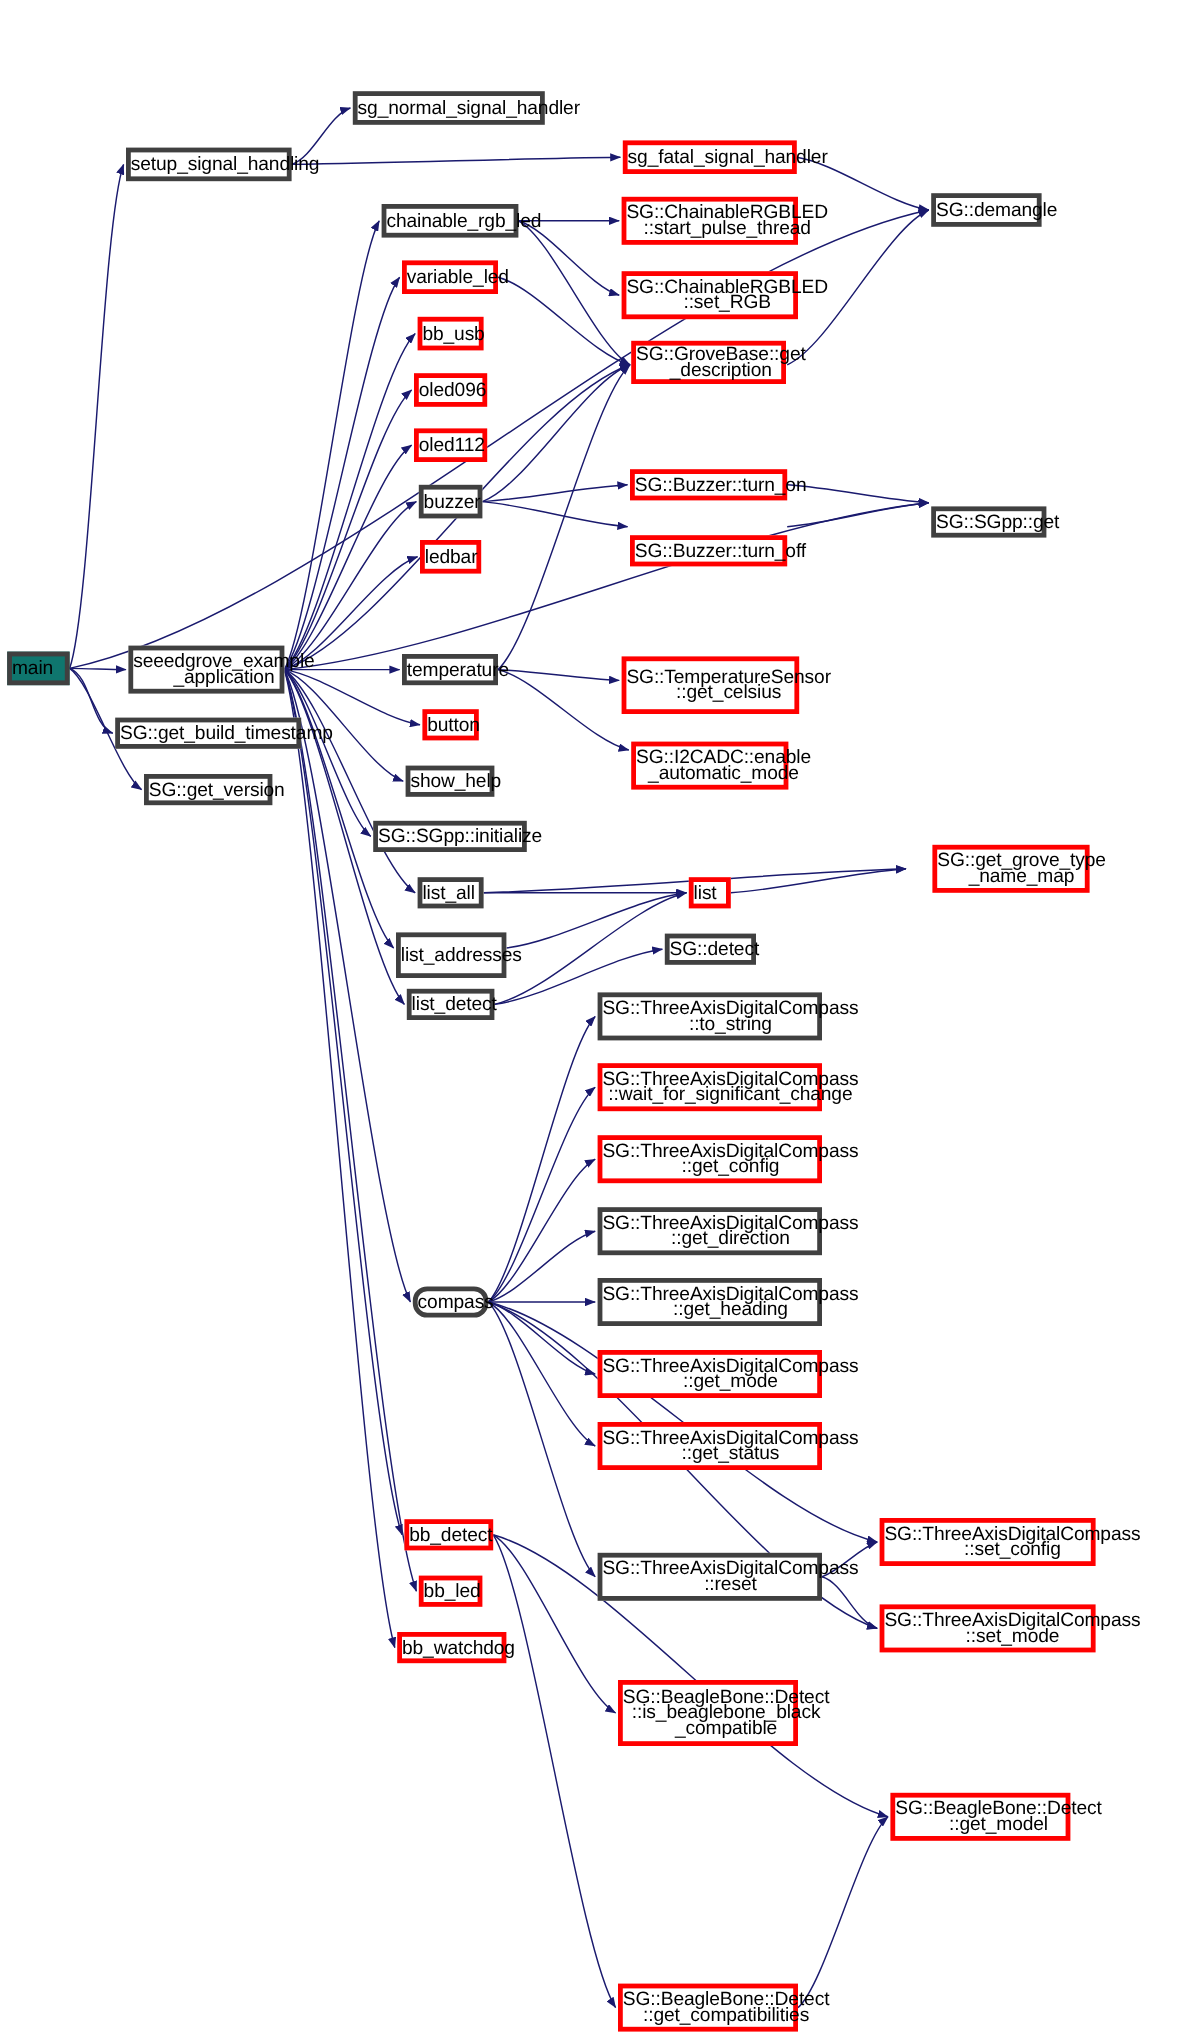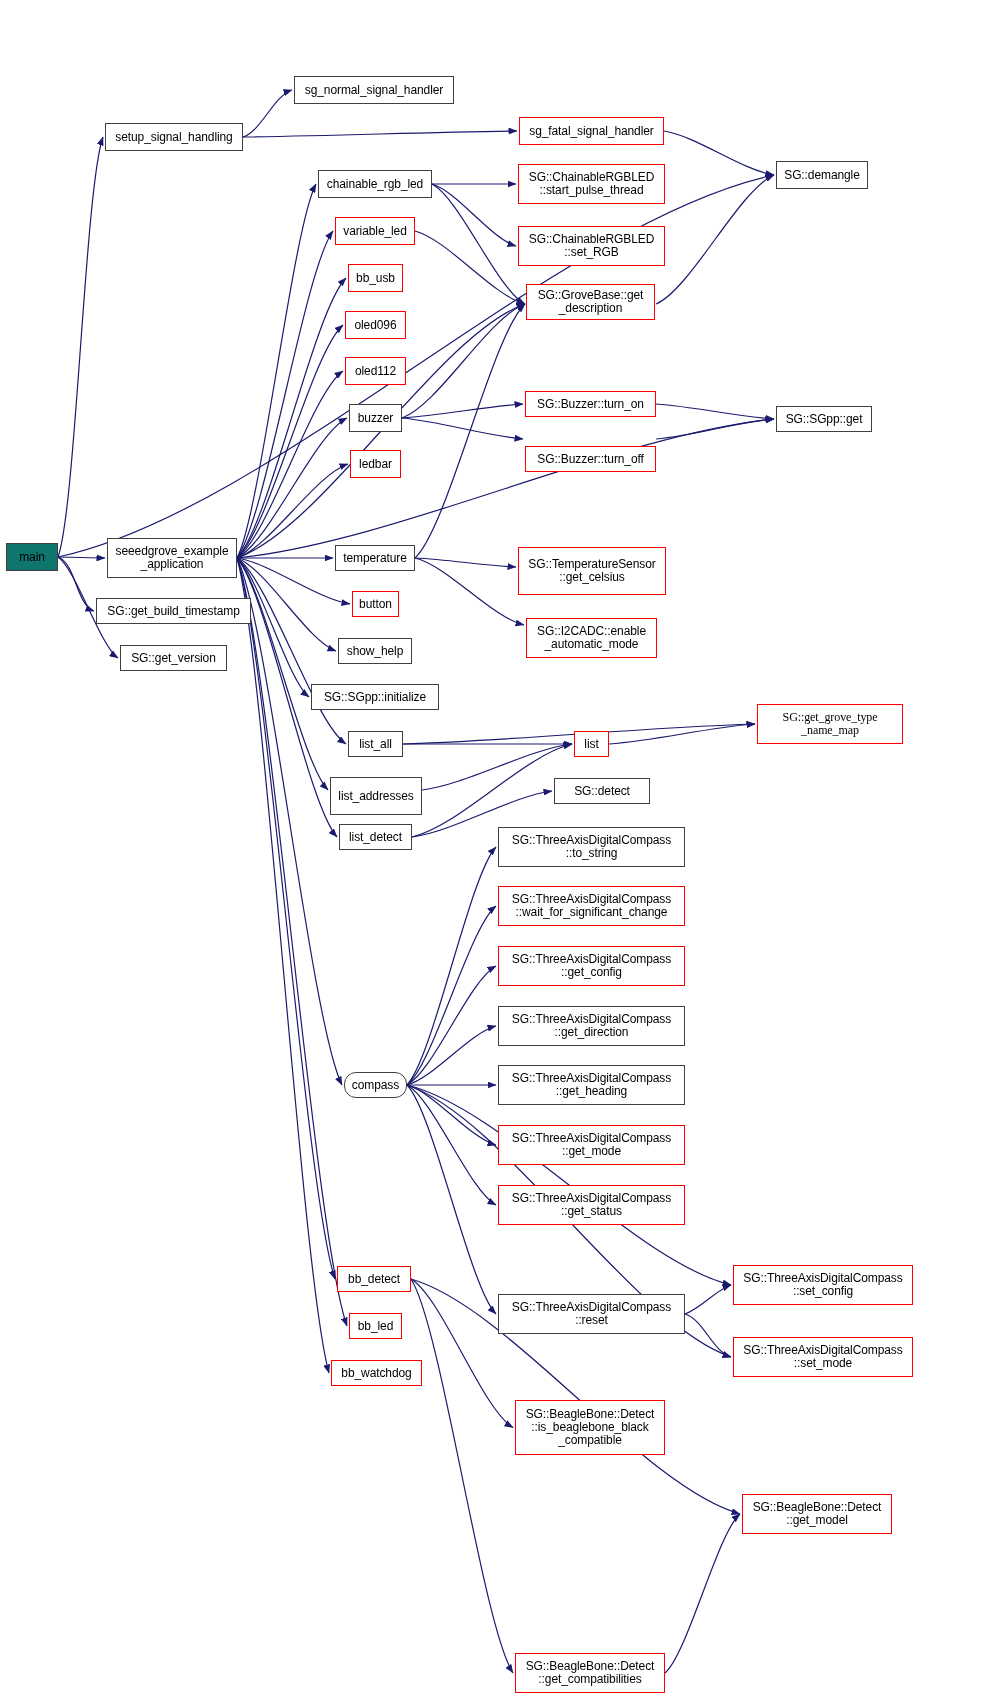--- a/index.html
+++ b/index.html
@@ -20,27 +20,26 @@
     top: 0;
     width: 997px;
     height: 1701px;
     pointer-events: none;
   }
   .node {
     position: absolute;
     box-sizing: border-box;
     display: flex;
     align-items: center;
-    justify-content: center;
     text-align: center;
-    font-size: 12px;
+    font-size: 16px;
     line-height: 13px;
     color: #000000;
     background: #ffffff;
-    border: 1px solid #000000;
+    border: 4px solid #000000;
     white-space: pre-line;
     letter-spacing: -0.1px;
   }
   .node.red {
     border-color: #ff0000;
   }
   .node.root {
     background: #0f766e;
     border-color: #404040;
   }
@@ -140,35 +139,35 @@
       <div class="node red" style="left: 526px; top: 284px; width: 129px; height: 36px;"><span>SG::GroveBase::get
 _description</span></div>
       <div class="node red" style="left: 335px; top: 217px; width: 80px; height: 28px;"><span>variable_led</span></div>
       <div class="node red" style="left: 348px; top: 264px; width: 55px; height: 28px;"><span>bb_usb</span></div>
       <div class="node red" style="left: 345px; top: 311px; width: 61px; height: 28px;"><span>oled096</span></div>
       <div class="node red" style="left: 345px; top: 357px; width: 61px; height: 28px;"><span>oled112</span></div>
       <div class="node blk" style="left: 349px; top: 404px; width: 53px; height: 28px;"><span>buzzer</span></div>
       <div class="node red" style="left: 350px; top: 450px; width: 51px; height: 28px;"><span>ledbar</span></div>
       <div class="node red" style="left: 525px; top: 391px; width: 131px; height: 26px;"><span>SG::Buzzer::turn_on</span></div>
       <div class="node red" style="left: 525px; top: 426px; width: 131px; height: 26px; margin-top: 20px;"><span>SG::Buzzer::turn_off</span></div>
-      <div class="node blk" style="left: 776px; top: 406px; width: 96px; height: 26px;"><span>SG::SGpp::get</span></div>
+      <div class="node blk" style="left: 776px; top: 422px; width: 96px; height: 26px;"><span>SG::SGpp::get</span></div>
       <div class="node blk" style="left: 335px; top: 545px; width: 80px; height: 26px;"><span>temperature</span></div>
       <div class="node red" style="left: 518px; top: 547px; width: 148px; height: 48px;"><span>SG::TemperatureSensor
 ::get_celsius</span></div>
       <div class="node red" style="left: 526px; top: 590px; width: 131px; height: 40px; margin-top: 28px;"><span>SG::I2CADC::enable
 _automatic_mode</span></div>
       <div class="node red" style="left: 352px; top: 591px; width: 47px; height: 26px;"><span>button</span></div>
       <div class="node blk" style="left: 338px; top: 638px; width: 74px; height: 26px;"><span>show_help</span></div>
       <div class="node blk" style="left: 311px; top: 684px; width: 128px; height: 26px;"><span>SG::SGpp::initialize</span></div>
       <div class="node blk" style="left: 348px; top: 731px; width: 55px; height: 26px;"><span>list_all</span></div>
       <div class="node blk" style="left: 330px; top: 777px; width: 92px; height: 38px;"><span>list_addresses</span></div>
       <div class="node blk" style="left: 339px; top: 824px; width: 73px; height: 26px;"><span>list_detect</span></div>
       <div class="node red" style="left: 574px; top: 731px; width: 35px; height: 26px;"><span>list</span></div>
-      <div class="node blk" style="left: 554px; top: 778px; width: 96px; height: 26px;"><span>SG::detect</span></div>
-      <div class="node red" style="left: 757px; top: 704px; width: 146px; height: 40px; font-family: Liberation Serif, serif;"><span>SG::get_grove_type
+      <div class="node blk" style="left: 554px; top: 778px; width: 76px; height: 26px;"><span>SG::detect</span></div>
+      <div class="node red" style="left: 777px; top: 704px; width: 131px; height: 40px;"><span>SG::get_grove_type
 _name_map</span></div>
       <div class="node blk" style="left: 344px; top: 1072px; width: 63px; height: 26px; border-radius: 12px;"><span>compass</span></div>
       <div class="node blk" style="left: 498px; top: 827px; width: 187px; height: 40px;"><span>SG::ThreeAxisDigitalCompass
 ::to_string</span></div>
       <div class="node red" style="left: 498px; top: 886px; width: 187px; height: 40px;"><span>SG::ThreeAxisDigitalCompass
 ::wait_for_significant_change</span></div>
       <div class="node red" style="left: 498px; top: 946px; width: 187px; height: 40px;"><span>SG::ThreeAxisDigitalCompass
 ::get_config</span></div>
       <div class="node blk" style="left: 498px; top: 1006px; width: 187px; height: 40px;"><span>SG::ThreeAxisDigitalCompass
 ::get_direction</span></div>

